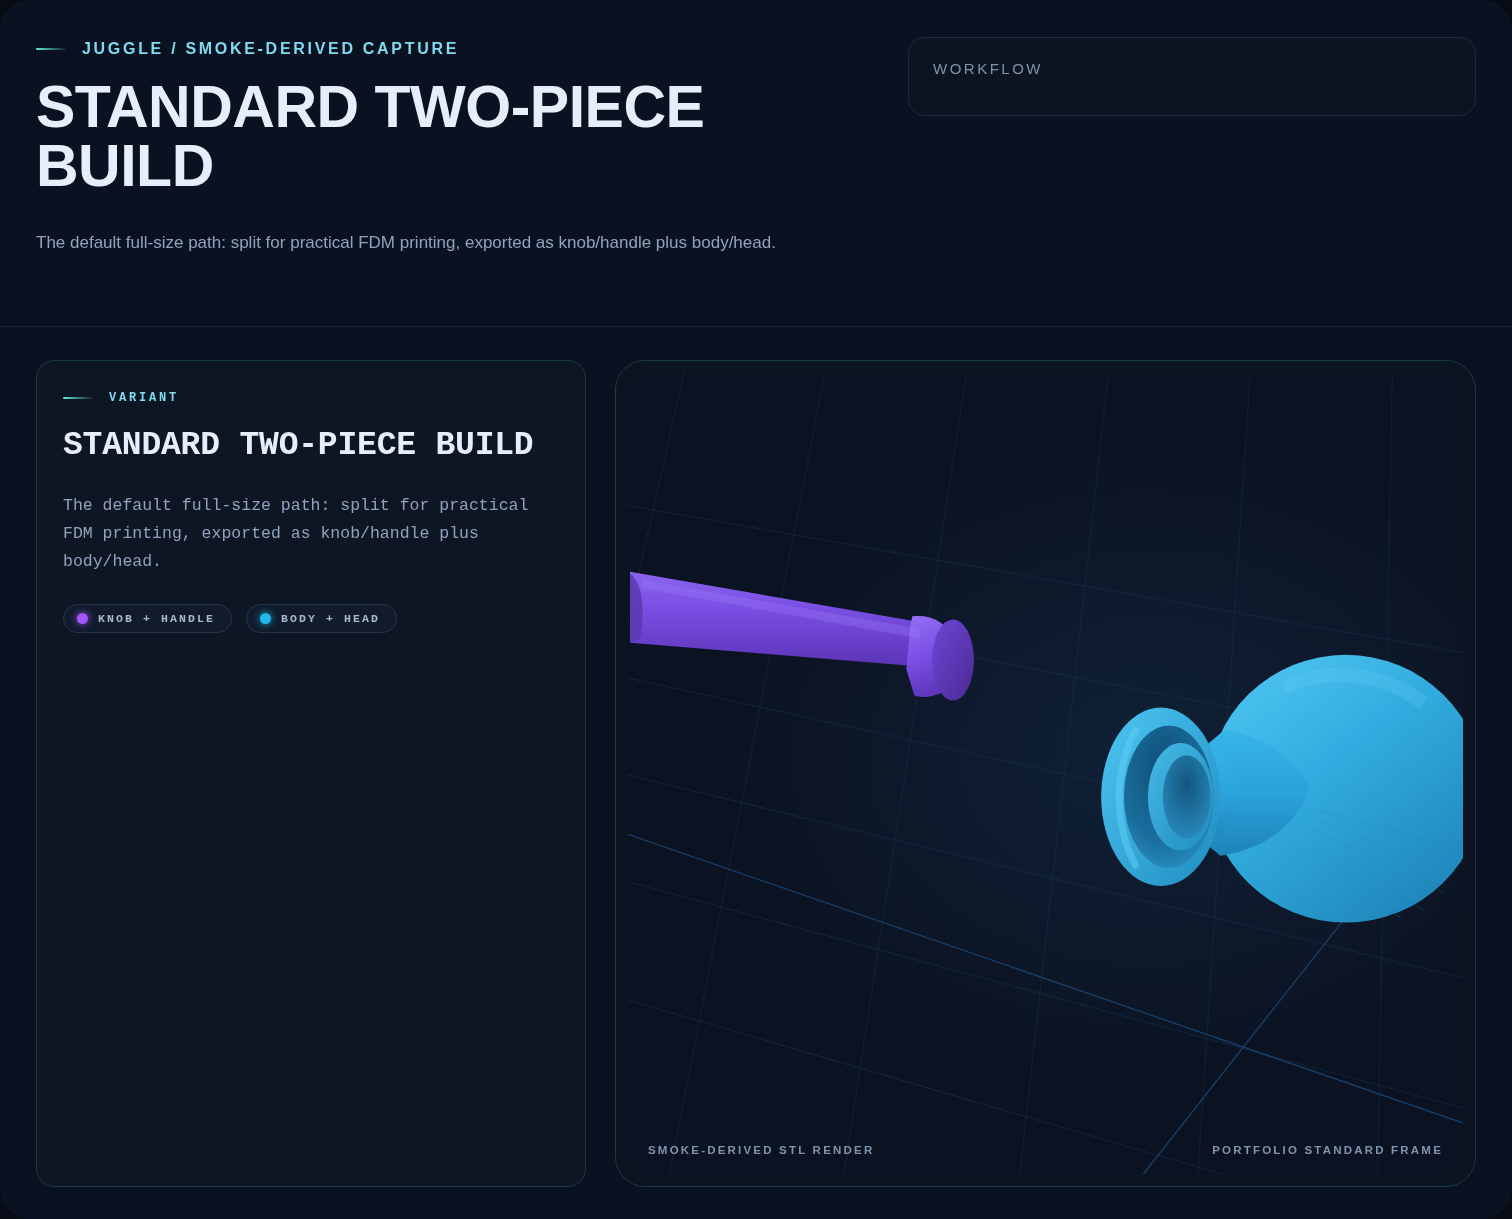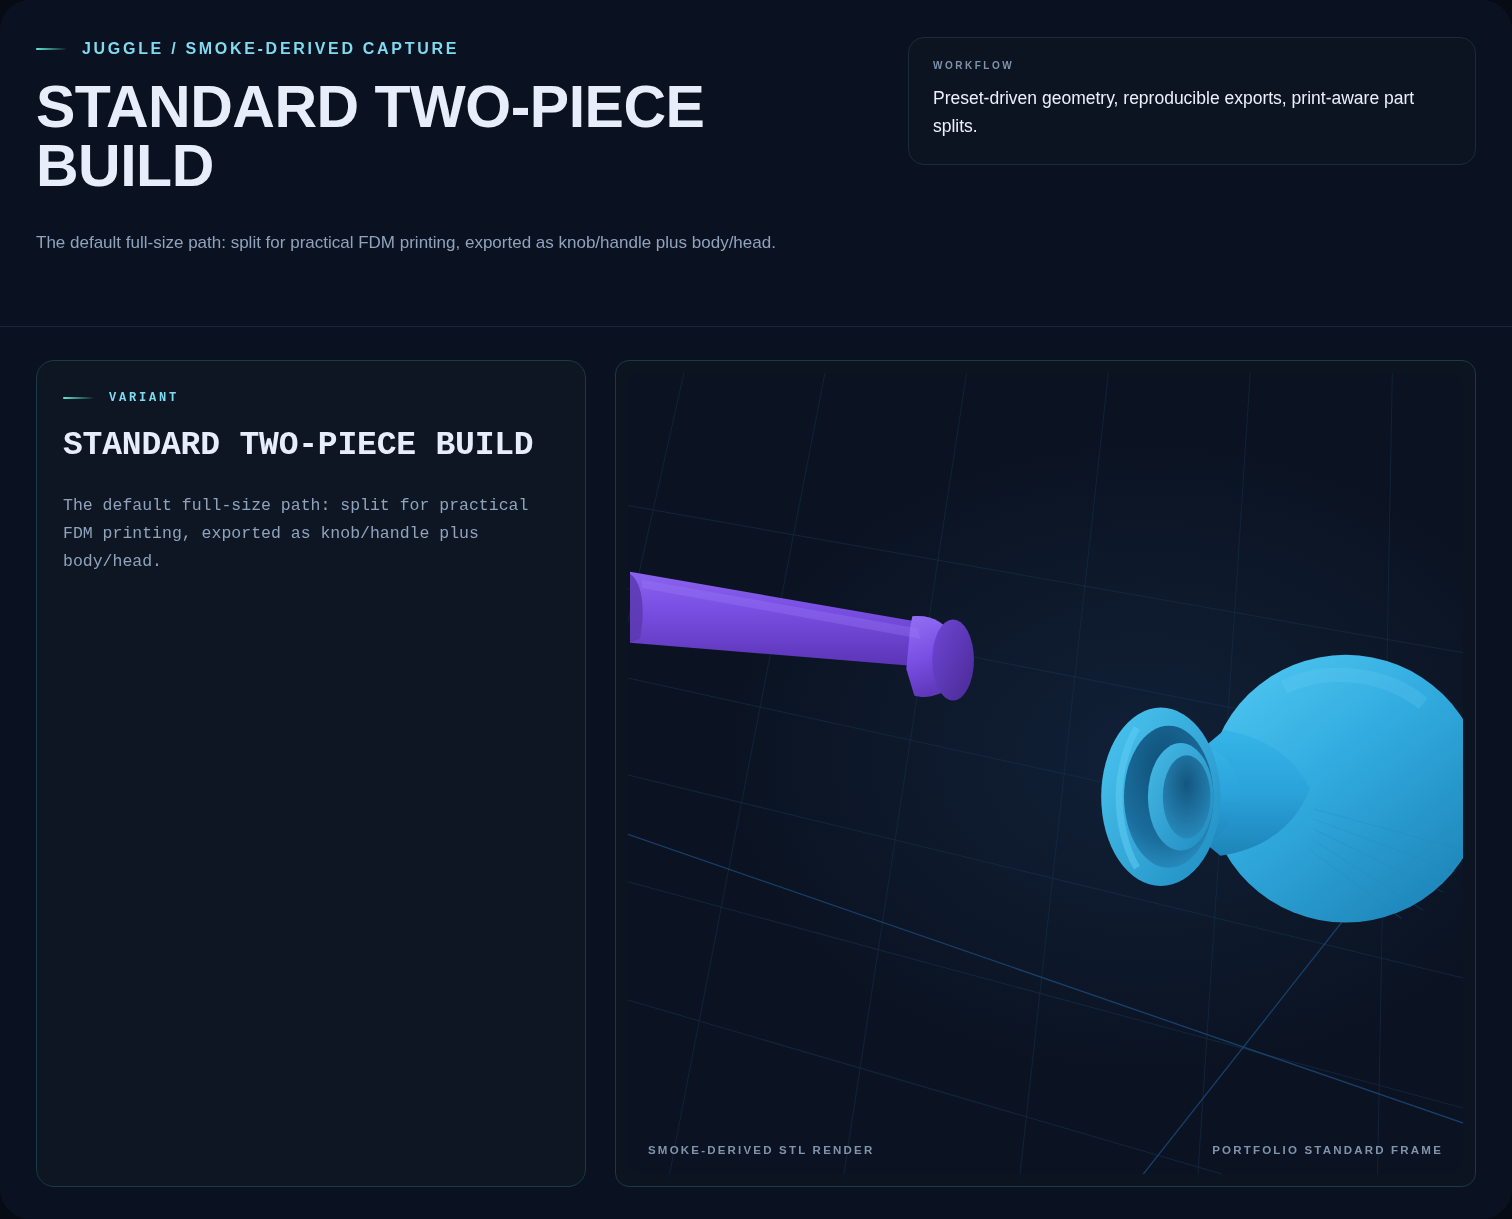--- a/index.html
+++ b/index.html
@@ -80,23 +80,23 @@
     padding-top: 3px;
   }
 
   .info-card {
     border: 1px solid #172c3d;
     border-radius: 16px;
     background: #0c1422;
     padding: 22px 24px 24px 24px;
   }
   .info-label {
-    font-size: 10px;
+    font-size: 15px;
     letter-spacing: 2.5px;
-    font-weight: 700;
+    font-weight: 400;
     color: #7f92aa;
     margin-bottom: 14px;
   }
   .info-body {
     font-size: 17.5px;
     line-height: 1.58;
     color: #ebf1fb;
   }
 
   
@@ -167,21 +167,21 @@
     font-weight: 700;
     color: #aab9cd;
     white-space: nowrap;
   }
 
   
   .render-panel {
     flex: 1;
     position: relative;
     border: 1px solid #1b3a45;
-    border-radius: 14px;
+    border-radius: 30px;
     background: #0c1422;
     overflow: hidden;
   }
 
   .viewport {
     position: absolute;
     inset: 12px;
     border-radius: 14px;
     background:
       radial-gradient(ellipse 70% 55% at 62% 48%, rgba(24,52,86,0.40), rgba(10,18,33,0) 72%),
@@ -225,37 +225,46 @@
         <span class="eyebrow-text">JUGGLE / SMOKE-DERIVED CAPTURE</span>
       </div>
       <h1 class="hero-title">STANDARD TWO-PIECE BUILD</h1>
       <p class="hero-sub">The default full-size path: split for practical FDM printing, exported as knob/handle plus body/head.</p>
     </div>
 
     <div class="header-right">
 
       <div class="info-card">
         <div class="info-label">WORKFLOW</div>
-        <div class="info-body">Preset-driven geometry, reproducible exports, print-aware part splits.</div>
       </div>
 
 
     </div>
   </div>
 
   <div class="body-area">
 
     <div class="variant-panel">
       <div class="eyebrow variant-eyebrow">
         <span class="eyebrow-dash"></span>
         <span class="eyebrow-text">VARIANT</span>
       </div>
       <h2 class="variant-title">STANDARD TWO-PIECE BUILD</h2>
       <p class="variant-sub">The default full-size path: split for practical FDM printing, exported as knob/handle plus body/head.</p>
 
+      <div class="chip-row">
+        <div class="chip">
+          <span class="chip-dot purple"></span>
+          <span class="chip-label">KNOB + HANDLE</span>
+        </div>
+        <div class="chip">
+          <span class="chip-dot blue"></span>
+          <span class="chip-label">BODY + HEAD</span>
+        </div>
+      </div>
     </div>
 
     <div class="render-panel">
       <div class="viewport">
 
         <div class="grid-layer">
           <svg viewBox="0 0 840 790" preserveAspectRatio="none">
             <g stroke="#17304b" stroke-width="1" fill="none" opacity="0.62">
               <path d="M-120 110 L980 300"></path>
               <path d="M-120 190 L980 402"></path>

